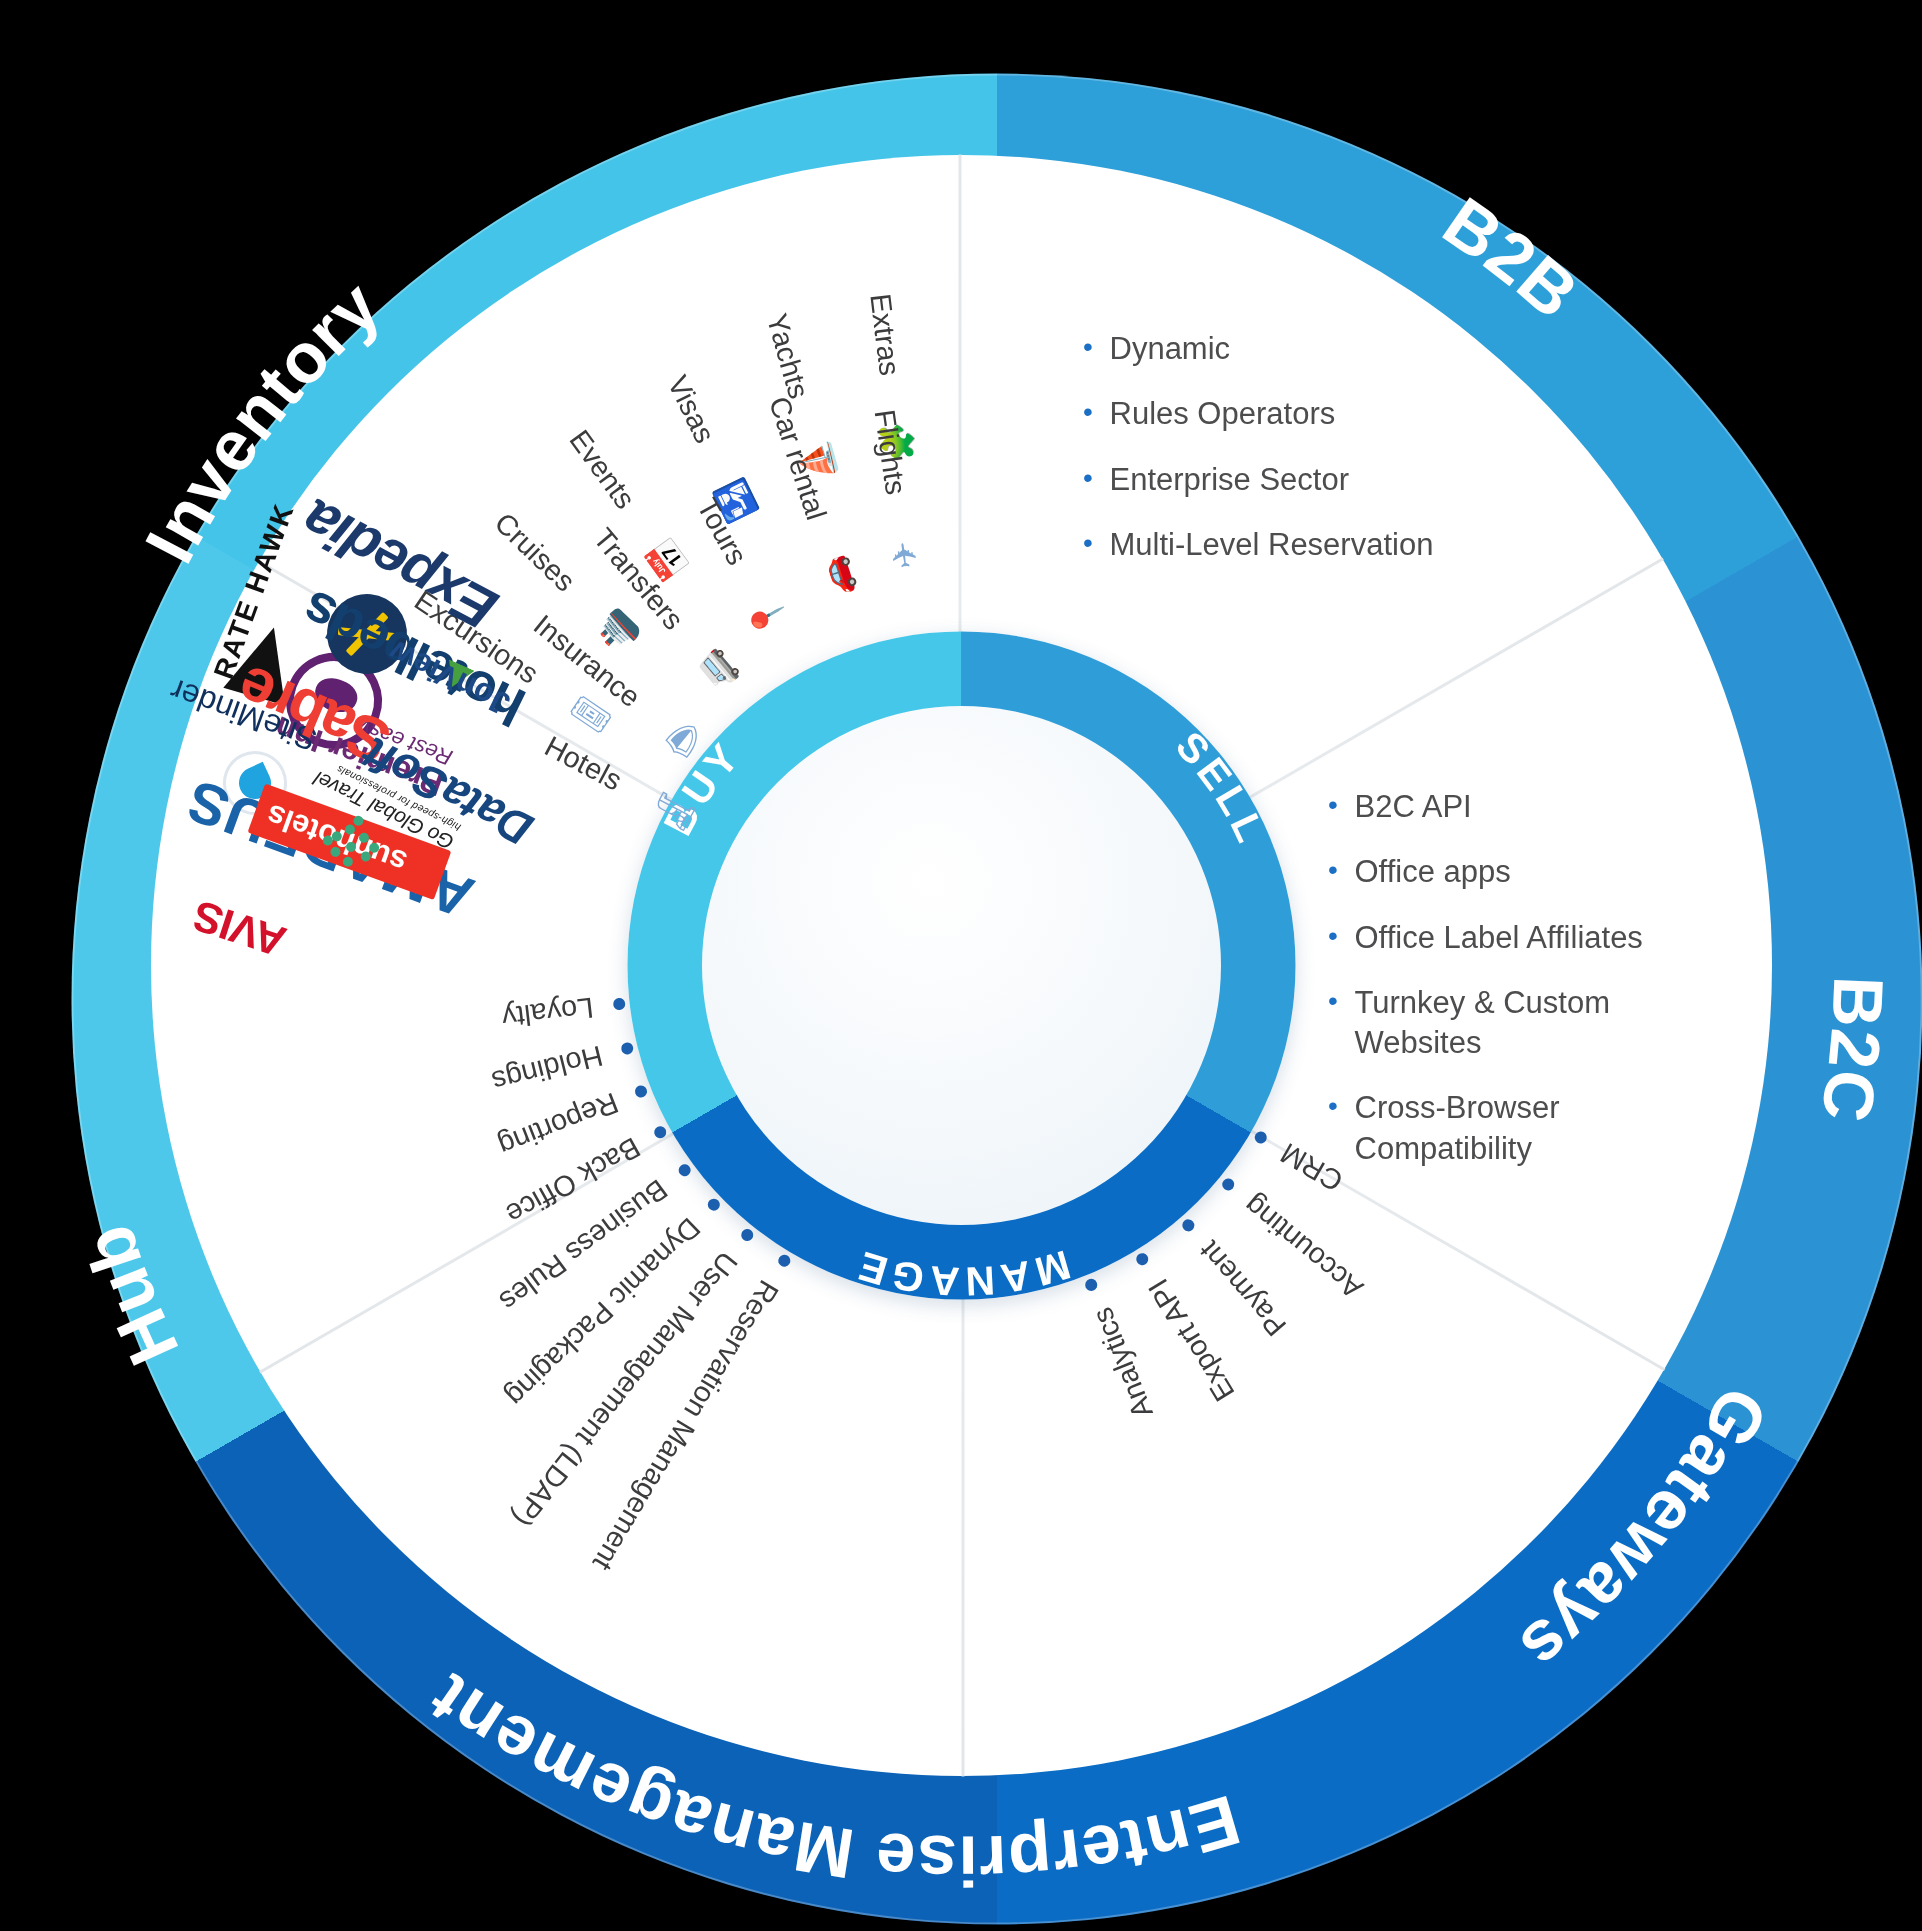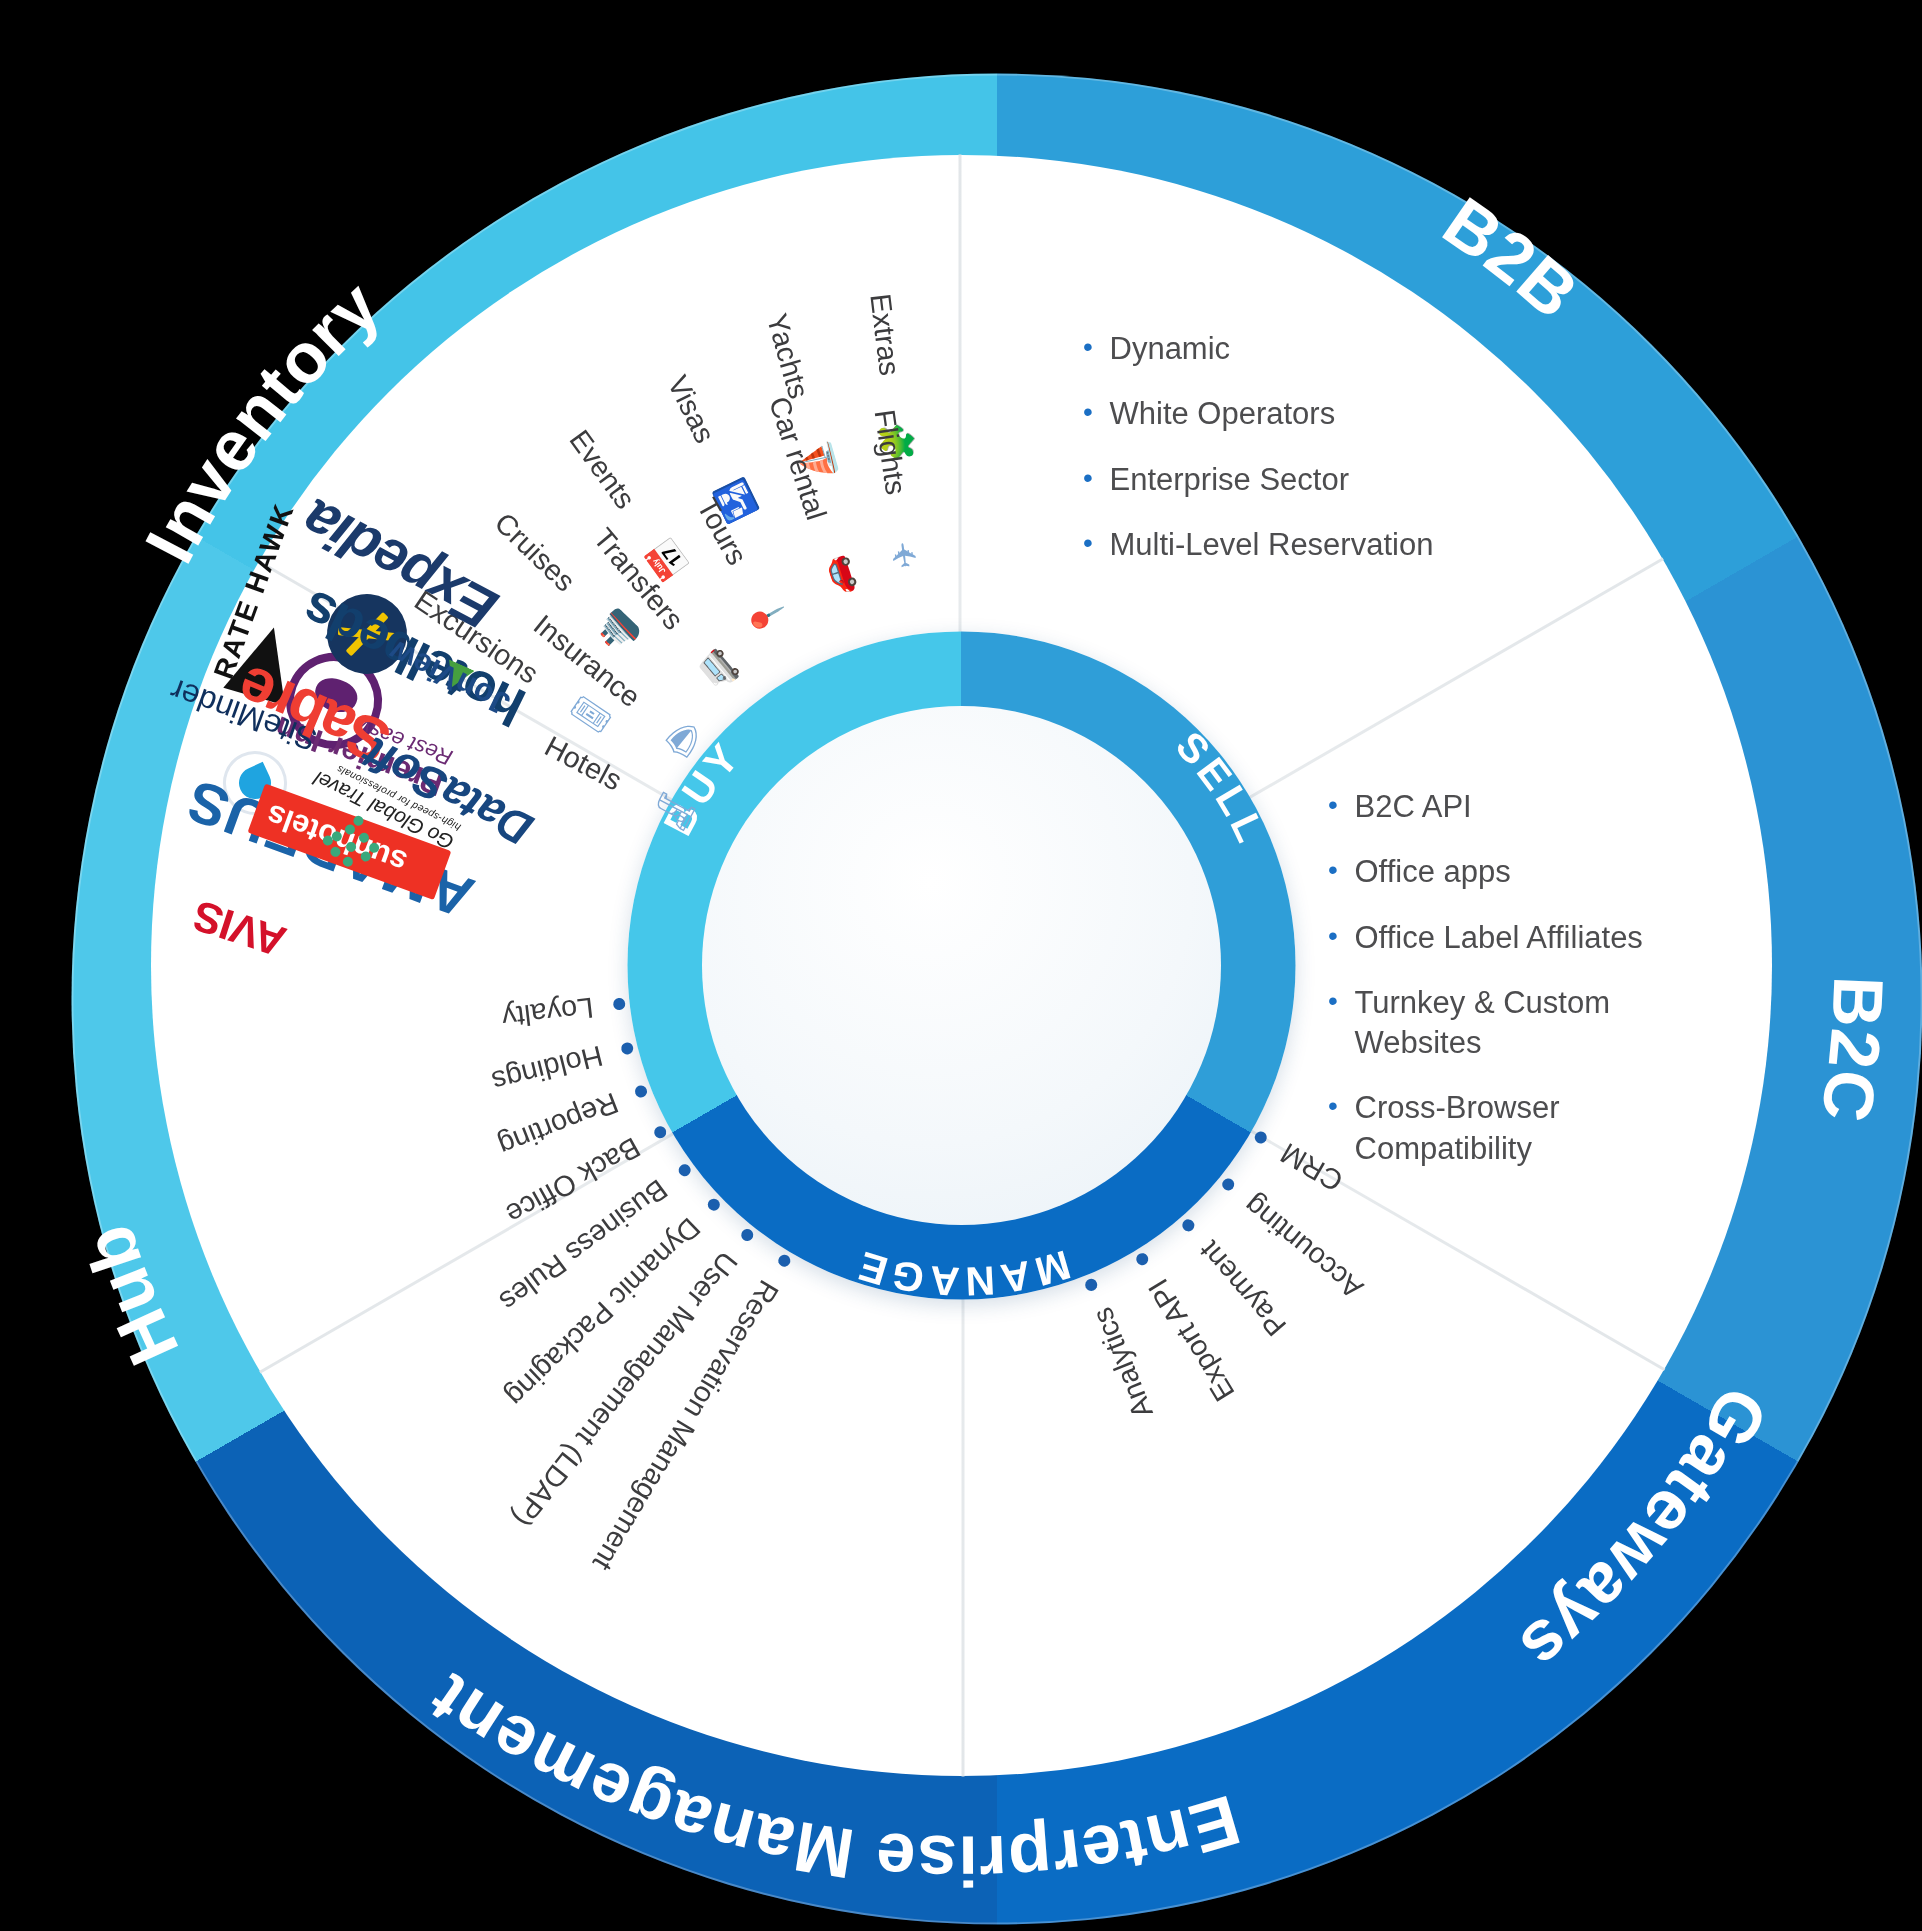--- a/index.html
+++ b/index.html
@@ -187,21 +187,21 @@
   </svg>
 
   <div class="bullets" id="b2b-list">
     <ul>
       <li>
           <span class="dot">•</span>
           <span>Dynamic</span>
         </li>
       <li>
           <span class="dot">•</span>
-          <span>White Operators</span>
+          <span>Rules Operators</span>
         </li>
       <li>
           <span class="dot">•</span>
           <span>Enterprise Sector</span>
         </li>
       <li>
           <span class="dot">•</span>
           <span>Multi-Level Reservation</span>
         </li>
     </ul>

